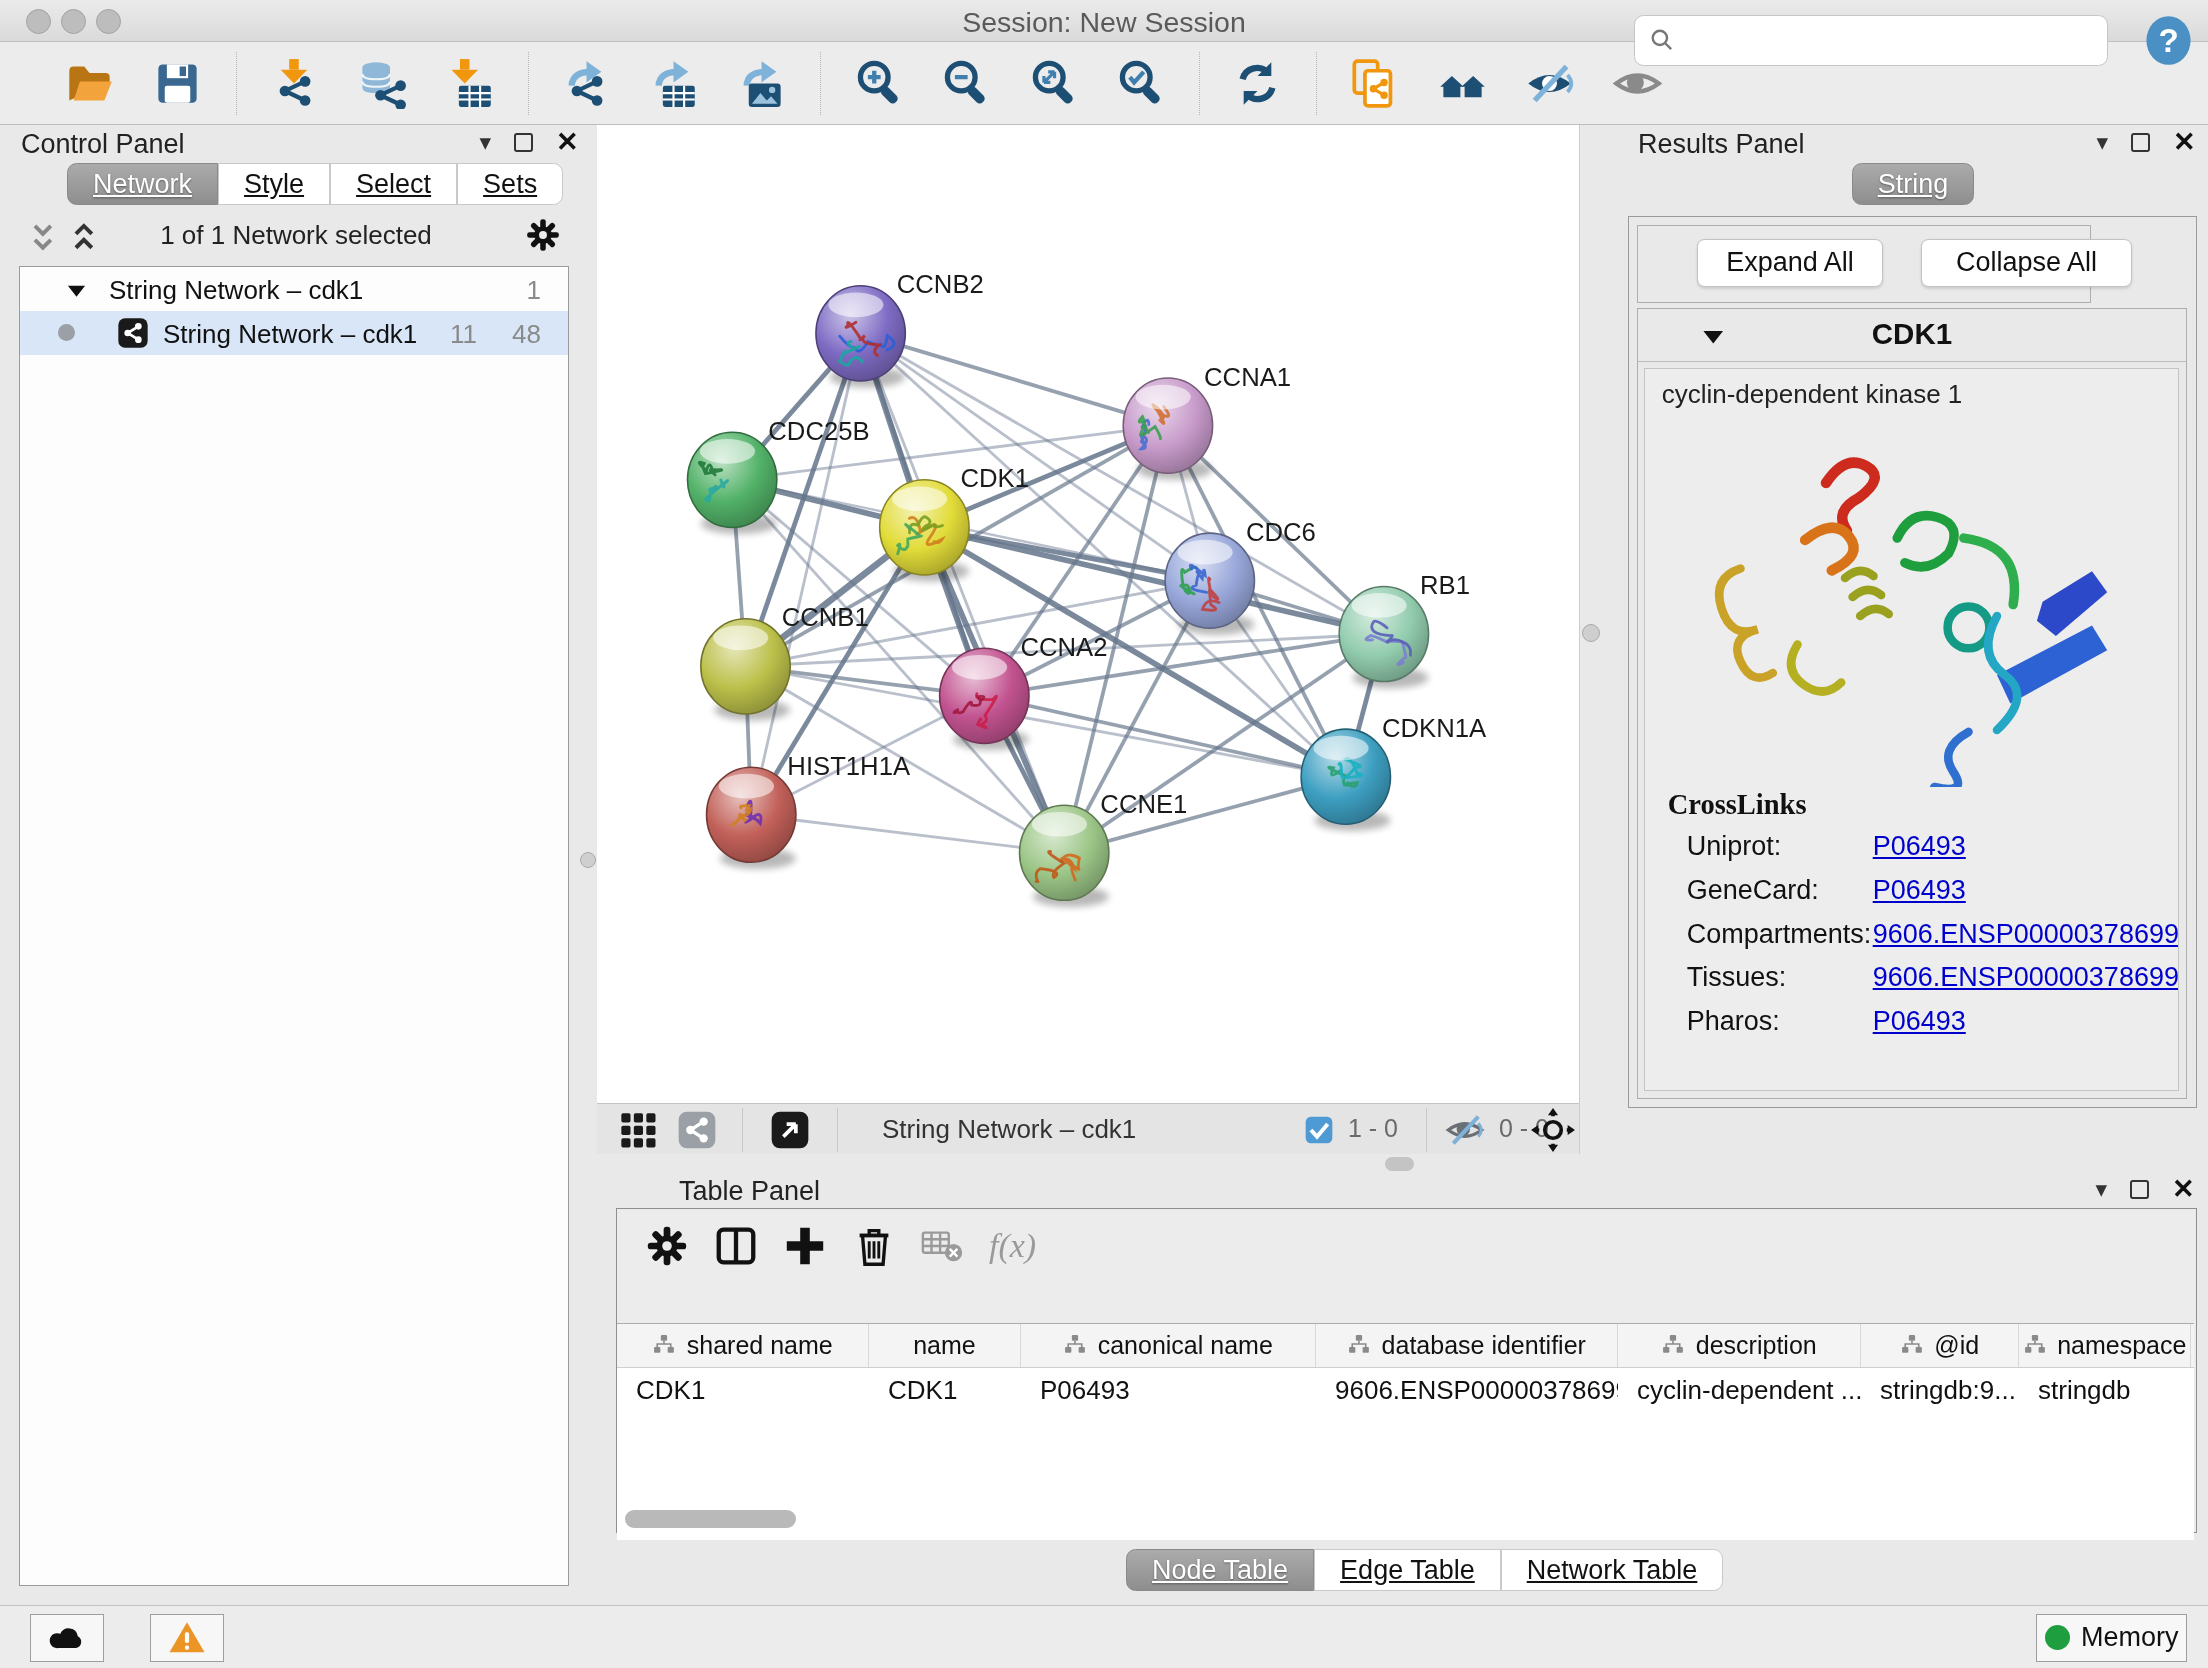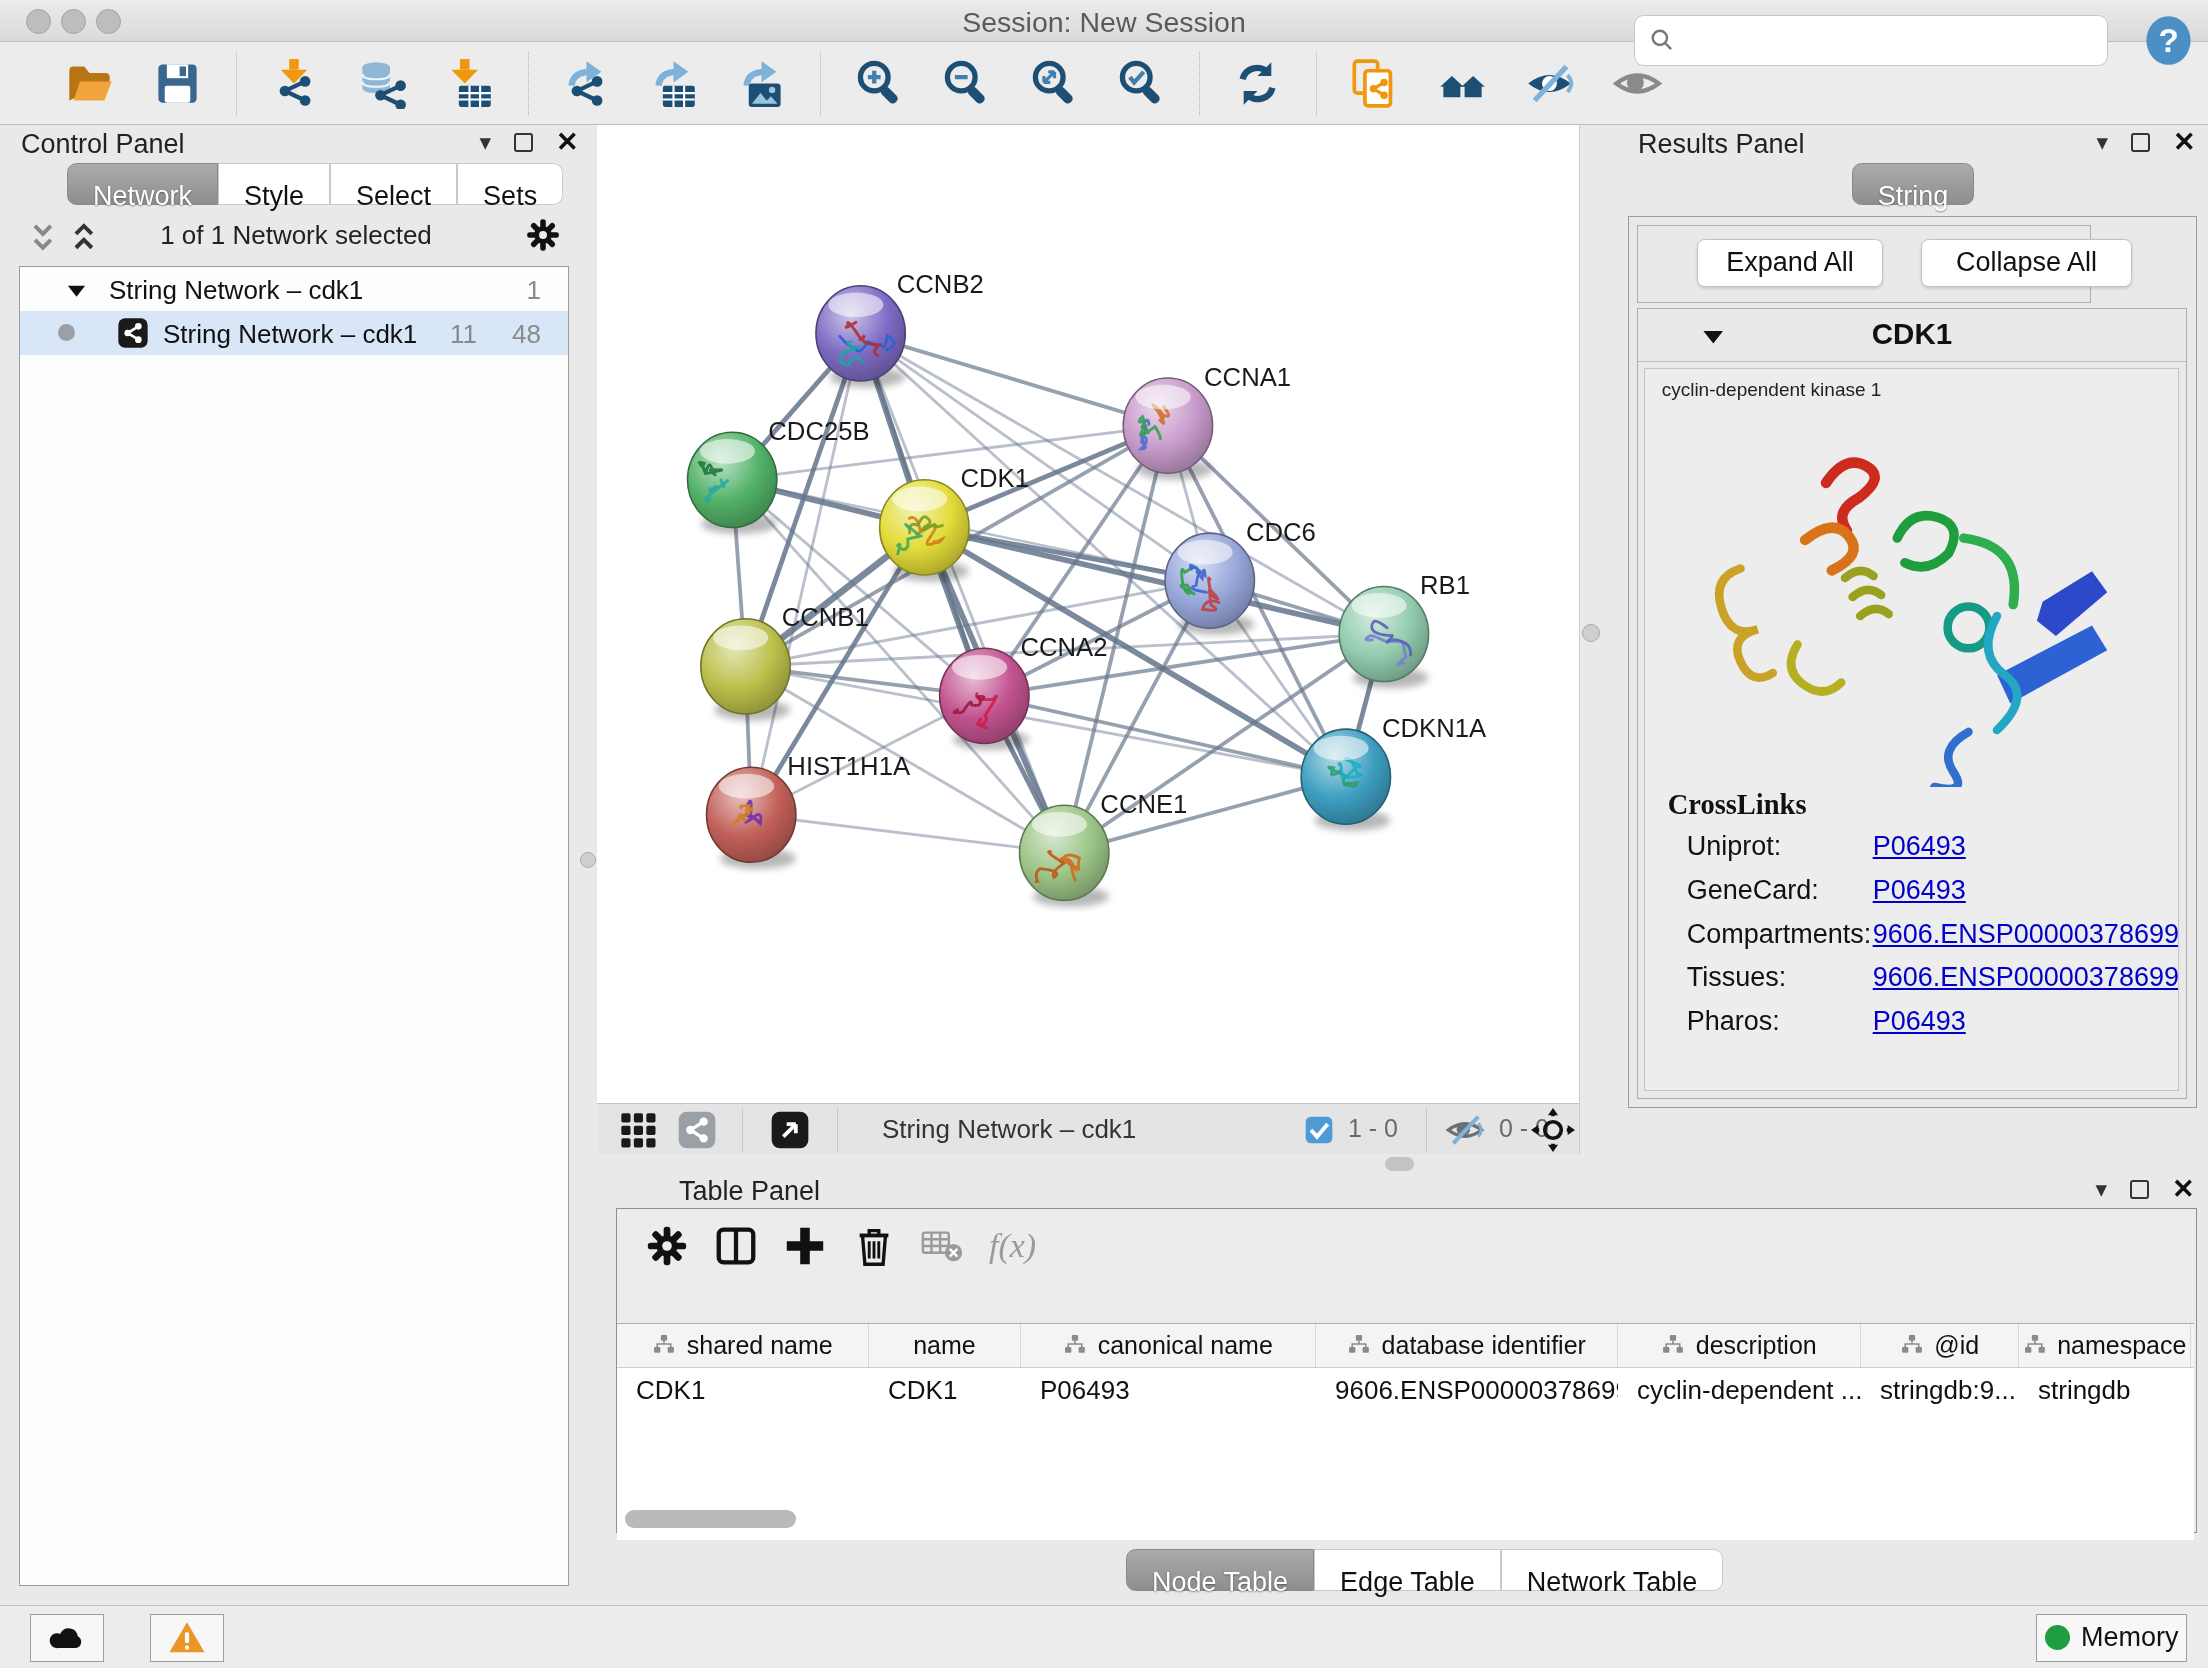--- a/index.html
+++ b/index.html
@@ -23,21 +23,21 @@
   .search-input{border:none;outline:none;font-size:25px;flex:1;margin-left:9.5px;background:transparent;}
   .help-btn{position:absolute;left:2142px;top:14.3px;width:53px;height:53px;border:none;background:transparent;padding:0;cursor:pointer;}
 
   
   .panel-header{position:absolute;left:0;top:0;width:100%;height:36px;}
   .panel-title{position:absolute;left:21px;top:3.8px;font-size:27px;color:#222;}
   .ph-icons{position:absolute;right:13.3px;top:3.8px;display:flex;align-items:center;gap:23px;}
   .ph-collapse{font-size:23px;color:#333;line-height:27px;}
   .ph-float{width:19px;height:19px;border:2.9px solid #333;border-radius:2.9px;}
   .ph-close{font-size:27px;font-weight:bold;color:#111;line-height:27px;}
-  .tab{display:inline-block;height:42px;line-height:40px;padding:12px 25px;background:#fff;border:1px solid #c9c9c9;color:#111;font-size:27px;cursor:pointer;}
+  .tab{display:inline-block;height:42px;line-height:40px;padding:0 25px;background:#fff;border:1px solid #c9c9c9;color:#111;font-size:27px;cursor:pointer;text-decoration:underline;}
   .tab.selected{background:linear-gradient(#ababab,#8e8e8e);color:#fff;border-color:#8a8a8a;text-shadow:0 1px 1.9px rgba(0,0,0,.4);}
   .tab:first-child{border-radius:9.5px 0 0 9.5px;}
   .tab:last-child{border-radius:0 9.5px 9.5px 0;}
 
   
   .control-panel{left:0;top:125px;width:592px;height:1462px;}
   .cp-tabs{position:absolute;left:67px;top:38px;white-space:nowrap;}
   .cp-statusrow{position:absolute;left:0;top:91px;width:100%;height:42px;}
   .cp-statusrow .chev{position:absolute;top:1.9px;width:34px;height:34px;cursor:pointer;}
   .cp-status-text{position:absolute;left:0;top:3.8px;width:100%;text-align:center;font-size:26px;color:#222;}
@@ -65,21 +65,21 @@
   .results-panel{left:1617px;top:125px;width:592px;height:986px;}
   .rp-tab{position:absolute;left:0;top:38px;width:100%;text-align:center;}
   .rp-outer{position:absolute;left:11.4px;top:91px;width:569px;height:892px;border:1.9px solid #9b9b9b;background:#e9e9e9;}
   .rp-btnbox{position:absolute;left:7.6px;top:7.6px;width:454px;height:78px;border:1.9px solid #adadad;}
   .rp-btn{position:absolute;top:13.3px;height:48px;border:1.9px solid #c2c2c2;border-radius:7.6px;background:#fff;font-size:27px;color:#111;cursor:pointer;box-shadow:0 1.9px 2.9px rgba(0,0,0,.12);}
   .rp-entry{position:absolute;left:7.6px;top:91px;width:550px;height:791px;border:1.9px solid #adadad;}
   .entry-header{position:absolute;left:0;top:0;width:100%;height:53px;border-bottom:1.9px solid #bcbcbc;}
   .entry-tri{position:absolute;left:61px;top:13.3px;width:28.5px;height:28.5px;cursor:pointer;}
   .entry-gene{position:absolute;left:0;top:7.6px;width:100%;text-align:center;font-size:29.5px;font-weight:bold;color:#111;}
   .entry-body{position:absolute;left:5.7px;top:59px;width:535px;height:723px;border:1.9px solid #c4c4c4;background:#ededed;overflow:hidden;}
-  .entry-desc{position:absolute;left:17px;top:9.5px;font-size:19px;color:#222;}
+  .entry-desc{position:absolute;left:17px;top:9.5px;font-size:26px;color:#222;}
   .structure{position:absolute;left:38px;top:57px;}
   .xl-title{position:absolute;left:23px;top:420px;font-family:"Liberation Serif",serif;font-weight:bold;font-size:28.5px;color:#111;}
   .xl-row{position:absolute;left:42px;width:485px;height:44px;font-family:"Liberation Serif",serif;font-size:27px;color:#111;}
   .xl-label{position:absolute;left:0;top:0;}
   .xl-value{position:absolute;left:186px;top:0;color:#0000cc;text-decoration:underline;cursor:pointer;}
 
   
   .table-panel{left:597px;top:1172px;width:1611px;height:434px;}
   .tp-box{position:absolute;left:19px;top:36px;width:1581px;height:325px;border:1.9px solid #8f8f8f;background:#ececec;}
   .tp-toolbar{position:absolute;left:0;top:0;width:100%;height:74px;display:flex;align-items:center;gap:23px;padding-left:27px;}

